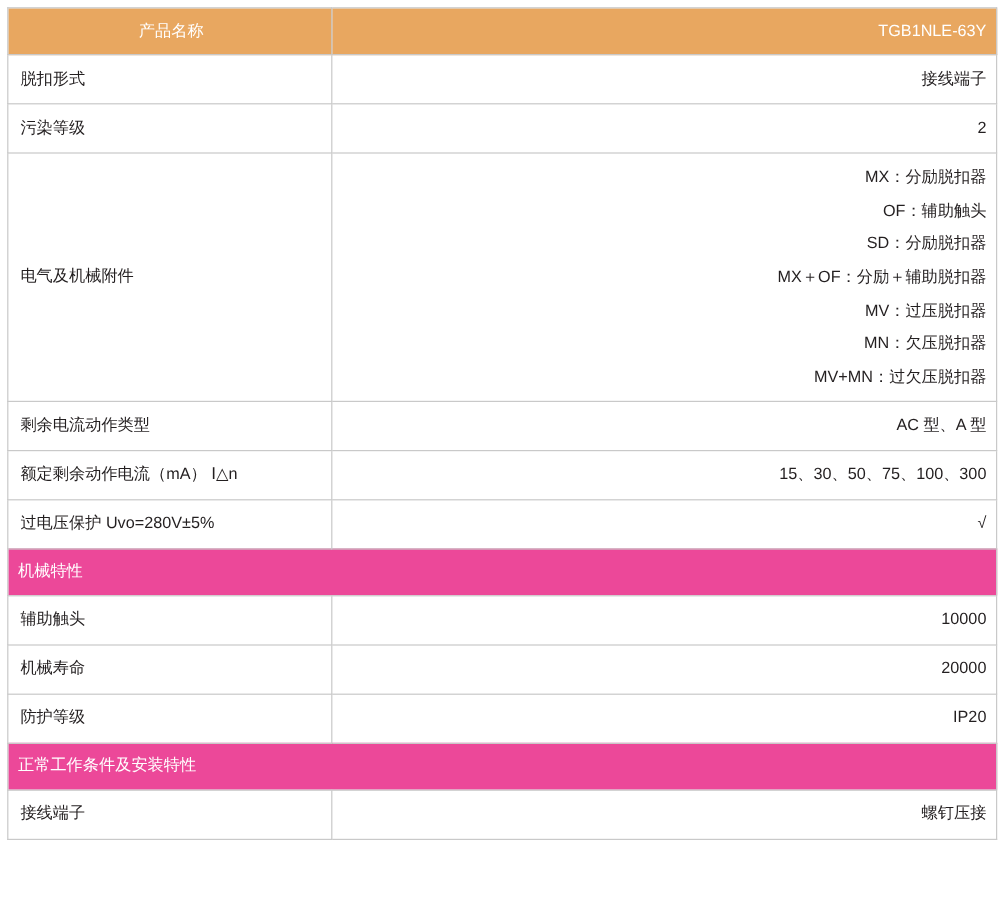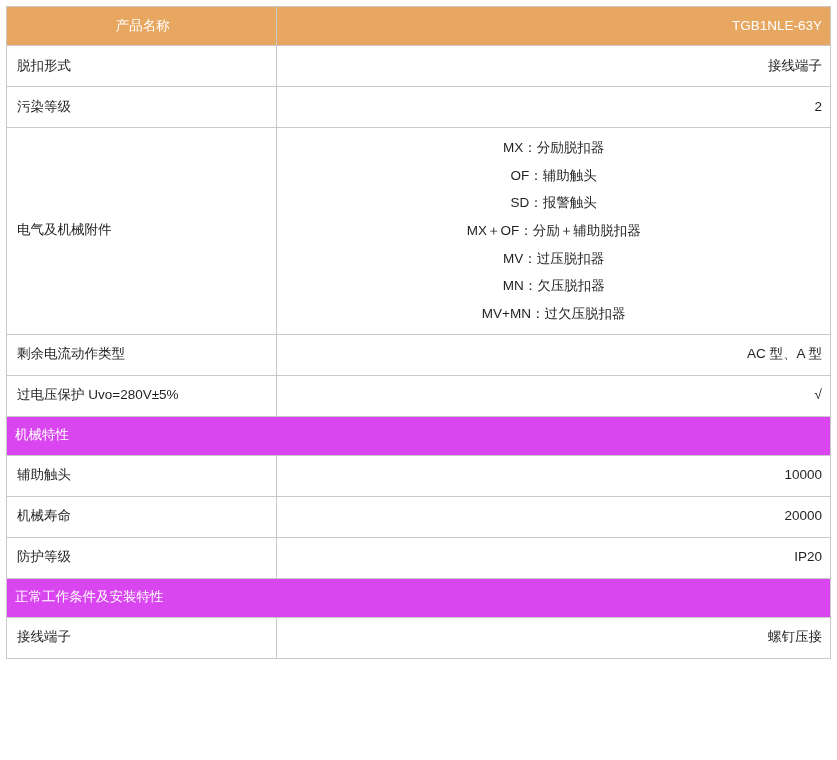--- a/index.html
+++ b/index.html
@@ -37,27 +37,27 @@
     text-align: right;
   }
   tr.header td {
     background: #e8a760;
     color: #ffffff;
     font-weight: normal;
     height: 28px;
   }
   tr.header td.label { text-align: center; }
   tr.section td {
-    background: #d946ef;
+    background: #ec4899;
     color: #ffffff;
     text-align: left;
     height: 28px;
   }
   td.multiline {
-    text-align: center;
+    text-align: right;
     line-height: 2.05;
     padding-top: 6px;
     padding-bottom: 6px;
   }
   .acc-line { display: block; white-space: nowrap; }
   .rowtall { height: 30px; }
   .gap-label { letter-spacing: 0; }
 </style>
 </head>
 <body>
@@ -80,31 +80,35 @@
     <tr>
       <td class="label rowtall">污染等级</td>
       <td class="value rowtall">2</td>
     </tr>
 
     <tr>
       <td class="label">电气及机械附件</td>
       <td class="multiline">
         <span class="acc-line">MX：分励脱扣器</span>
         <span class="acc-line">OF：辅助触头</span>
-        <span class="acc-line">SD：报警触头</span>
+        <span class="acc-line">SD：分励脱扣器</span>
         <span class="acc-line">MX＋OF：分励＋辅助脱扣器</span>
         <span class="acc-line">MV：过压脱扣器</span>
         <span class="acc-line">MN：欠压脱扣器</span>
         <span class="acc-line">MV+MN：过欠压脱扣器</span>
       </td>
     </tr>
 
     <tr>
       <td class="label rowtall">剩余电流动作类型</td>
       <td class="value rowtall">AC 型、A 型</td>
+    </tr>
+    <tr>
+      <td class="label rowtall gap-label">额定剩余动作电流（mA）        Ⅰ△n</td>
+      <td class="value rowtall">15、30、50、75、100、300</td>
     </tr>
     <tr>
       <td class="label rowtall">过电压保护 Uvo=280V±5%</td>
       <td class="value rowtall">√</td>
     </tr>
 
     <tr class="section">
       <td colspan="2">机械特性</td>
     </tr>
     <tr>

